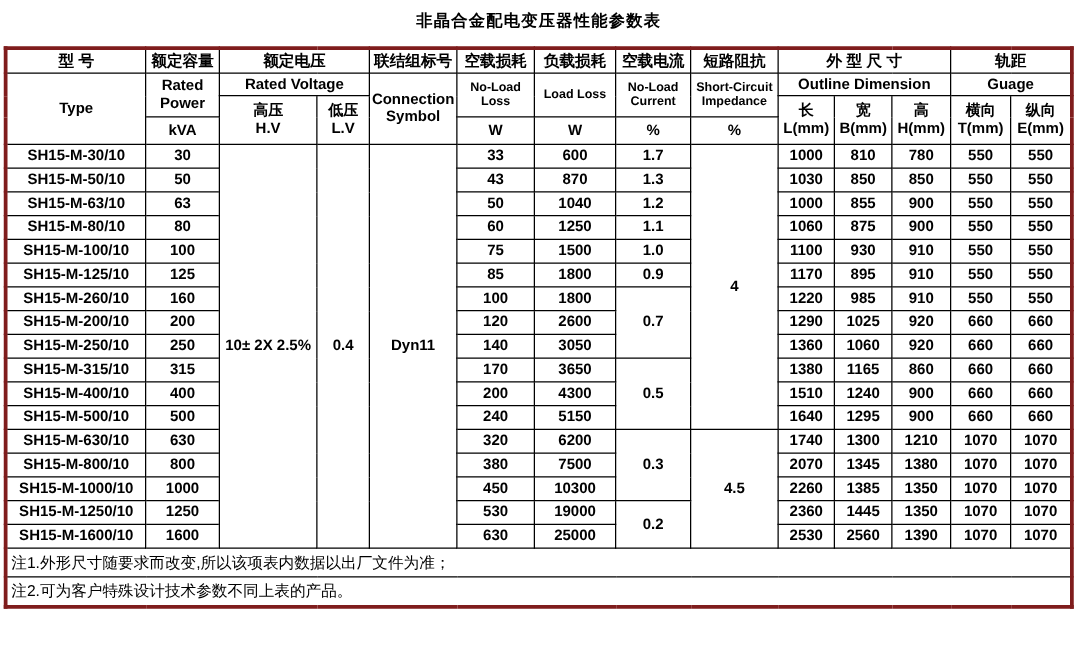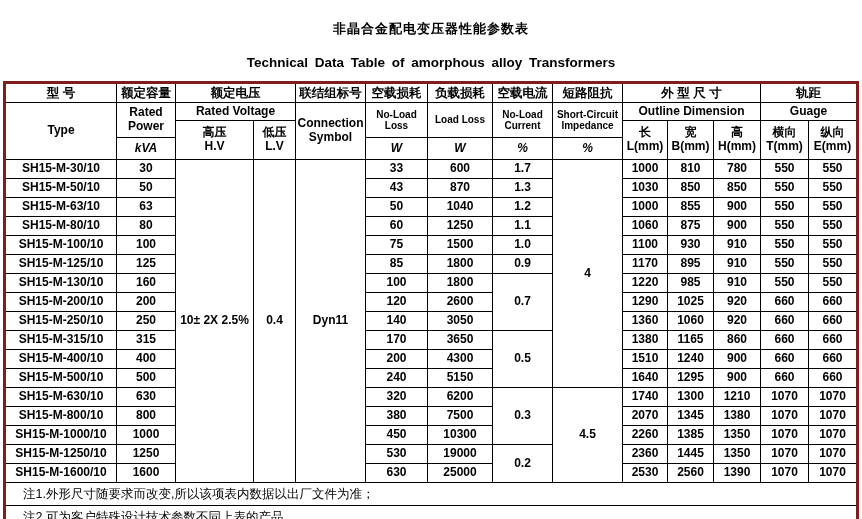--- a/index.html
+++ b/index.html
@@ -1,37 +1,36 @@
 <!DOCTYPE html>
 <html><head>
 <meta charset="utf-8">
 <style>
   html,body{margin:0;padding:0;background:#fff;}
   body{width:862px;height:519px;font-family:"Liberation Sans","DejaVu Sans",sans-serif;color:#000;}
   .titles{text-align:center;}
-  .title-zh{padding-top:20px;font-size:13px;font-weight:bold;letter-spacing:1px;}
+  .title-zh{padding-top:8px;font-size:13px;font-weight:bold;letter-spacing:1px;}
   .title-en{margin-top:17px;font-size:13.5px;font-weight:bold;word-spacing:3px;}
   table{border-collapse:collapse;table-layout:fixed;width:854px;margin:11px auto 0 auto;border:3px solid #7f1d1d;}
   th,td{border:1px solid #000;text-align:center;vertical-align:middle;padding:0 1px;overflow:hidden;font-weight:bold;font-size:12px;line-height:1.15;}
   tr.h1{height:20px;}
   tr.h2{height:18px;}
   tr.h3{height:17px;}
-  tr.h4{height:22px;font-style:italic;}
+  tr.h4{height:22px;}
   tbody tr{height:19px;}
   .sm{font-size:10px;}
   .conn{word-break:break-all;font-size:12px;margin-left:48px;}
-  .note-row td{height:22px;text-align:left;font-weight:normal;font-size:12.5px;padding-left:17px;}
+  .note-row td{height:22px;text-align:left;font-weight:normal;font-size:12.5px;padding-left:3px;}
   .zh{font-size:12.5px;}
 </style>
 </head>
 <body>
 
 <div class="titles">
   <div class="title-zh">非晶合金配电变压器性能参数表</div>
-  <div class="title-en">Technical Data Table of amorphous alloy Transformers</div>
 </div>
 
 <table>
   <colgroup>
     <col style="width:112px">
       <col style="width:59px">
       <col style="width:78px">
       <col style="width:42px">
     <col style="width:70px">
       <col style="width:62px">
@@ -178,21 +177,21 @@
         <td>85</td>
         <td>1800</td>
         <td>0.9</td>
         <td>1170</td>
         <td>895</td>
         <td>910</td>
         <td>550</td>
         <td>550</td>
       </tr>
       <tr>
-        <td>SH15-M-130/10</td>
+        <td>SH15-M-260/10</td>
         <td>160</td>
         <td>100</td>
         <td>1800</td>
         <td rowspan="3">0.7</td>
         <td>1220</td>
         <td>985</td>
         <td>910</td>
         <td>550</td>
         <td>550</td>
       </tr>

